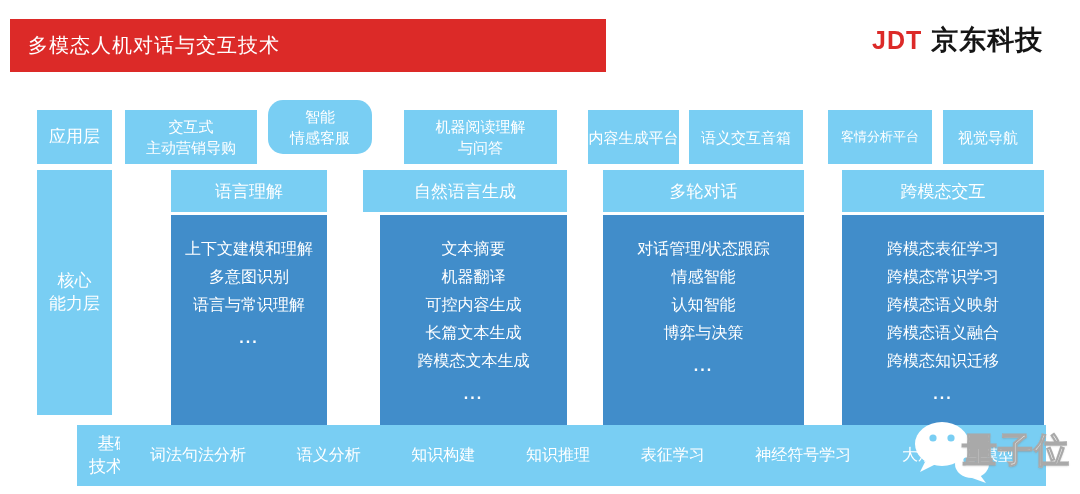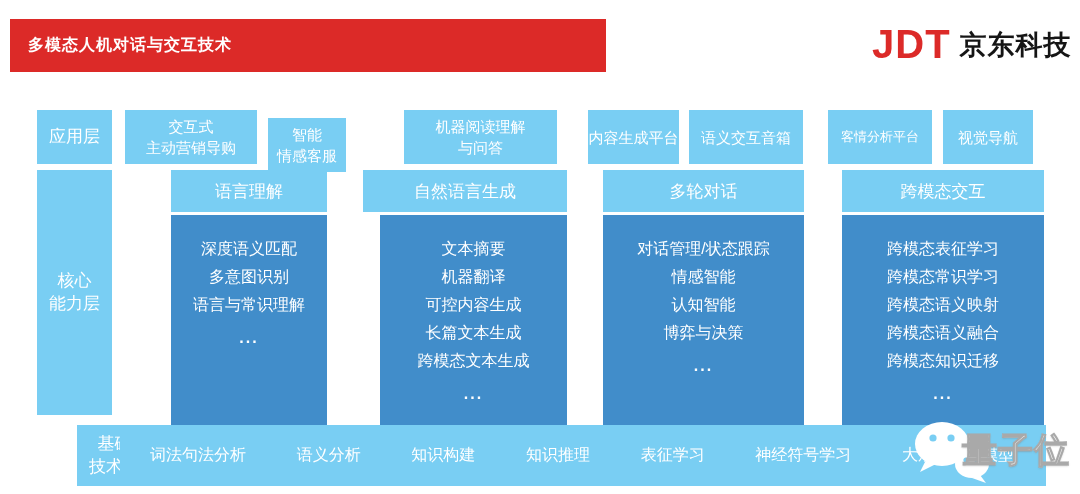--- a/index.html
+++ b/index.html
@@ -8,25 +8,25 @@
     font-family:"Liberation Sans","DejaVu Sans",sans-serif;
     overflow:hidden;
   }
   .abs{position:absolute;box-sizing:border-box;}
 
   
   .banner{
     left:10px;top:19px;width:596px;height:53px;background:#DC2A28;
     display:flex;align-items:center;padding-left:18px;
   }
-  .banner .title{color:#fff;font-size:16px;font-weight:bold;letter-spacing:1px;}
+  .banner .title{color:#fff;font-size:20px;font-weight:normal;letter-spacing:1px;}
 
   
   .logo{left:872px;top:22px;display:flex;align-items:center;}
-  .logo .jdt{color:#DC2A28;font-size:40px;font-weight:900;letter-spacing:1px;}
+  .logo .jdt{color:#DC2A28;font-size:25px;font-weight:900;letter-spacing:1px;}
   .logo .company{color:#151515;font-size:27px;font-weight:bold;margin-left:9px;letter-spacing:1px;}
 
   
   .lblue{
     background:#79CEF3;color:#ffffff;display:flex;align-items:center;justify-content:center;
     text-align:center;white-space:pre-line;
   }
   .layer-label{font-size:17px;line-height:1.35;}
 
   
@@ -65,36 +65,36 @@
 </div>
 
 <div class="abs logo">
   <span class="jdt">JDT</span>
   <span class="company">京东科技</span>
 </div>
 
 <div class="abs lblue layer-label" style="left:37px;top:110px;width:75px;height:54px;">应用层</div>
 <div class="abs lblue appbox" style="left:125px;top:110px;width:132px;height:54px;">交互式
 主动营销导购</div>
-<div class="abs lblue appbox" style="left:268px;top:118px;width:78px;height:54px;">智能
+<div class="abs lblue appbox" style="left:268px;top:100px;width:104px;height:54px;border-radius:15px;">智能
 情感客服</div>
 <div class="abs lblue appbox" style="left:404px;top:110px;width:153px;height:54px;">机器阅读理解
 与问答</div>
 <div class="abs lblue appbox" style="left:588px;top:110px;width:91px;height:54px;">内容生成平台</div>
 <div class="abs lblue appbox" style="left:689px;top:110px;width:114px;height:54px;">语义交互音箱</div>
 <div class="abs lblue appbox small" style="left:828px;top:110px;width:104px;height:54px;">客情分析平台</div>
 <div class="abs lblue appbox" style="left:943px;top:110px;width:90px;height:54px;text-align:right;">视觉导航</div>
 
 <div class="abs lblue layer-label" style="left:37px;top:170px;width:75px;height:245px;">核心
 能力层</div>
 
 <div class="abs" style="left:125px;top:170px;width:202px;padding-left:46px;">
   <div class="lblue col-header">语言理解</div>
   <div class="col-body" style="height:200px;margin-top:3px;">
-    <div class="item">深度语义匹配</div>
+    <div class="item">上下文建模和理解</div>
     <div class="item">多意图识别</div>
     <div class="item">语言与常识理解</div>
     <div class="dots">...</div>
   </div>
 </div>
 
 <div class="abs" style="left:363px;top:170px;width:204px;">
   <div class="lblue col-header">自然语言生成</div>
   <div class="col-body" style="height:200px;margin-top:3px;margin-left:17px;">
     <div class="item">文本摘要</div>

